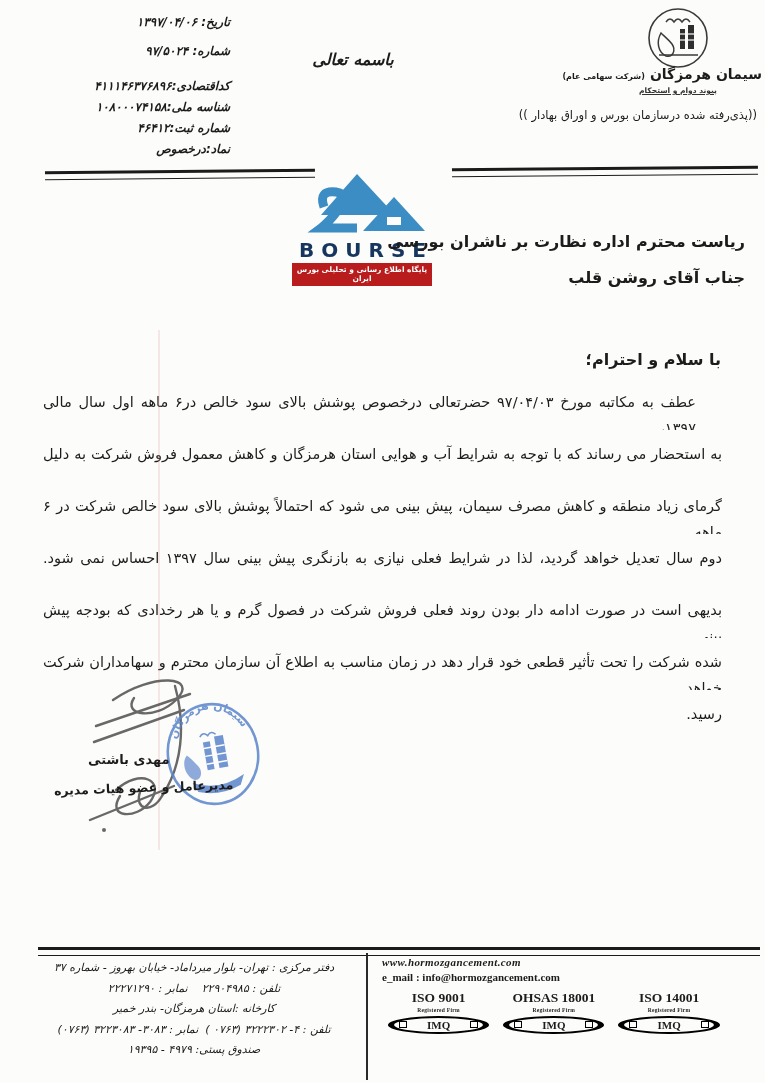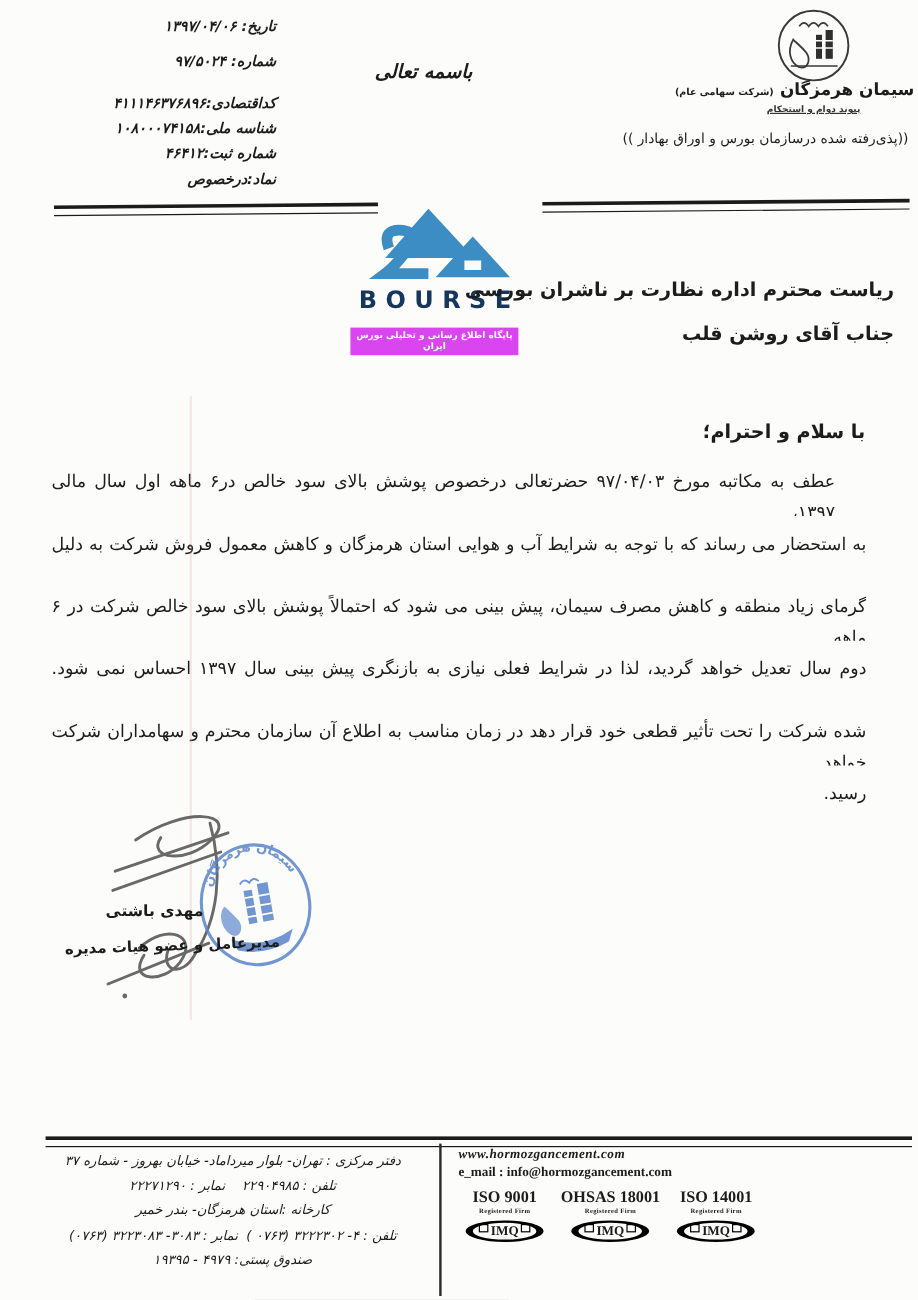--- a/index.html
+++ b/index.html
@@ -27,22 +27,22 @@
   .listed-note { position:absolute; right:8px; top:108px; width:300px; direction:rtl;
                  text-align:right; font-size:11.5px; }
   
   .rule { height:5px; border-top:3px solid #1b1b1b; border-bottom:1px solid #1b1b1b; }
   .rule-left  { position:absolute; left:45px;  top:170px; width:270px; transform:rotate(-0.5deg); }
   .rule-right { position:absolute; left:452px; top:167px; width:306px; transform:rotate(-0.5deg); }
   
   .bourse { position:absolute; left:292px; top:173px; width:140px; text-align:center; }
   .bourse-word { font-size:20px; font-weight:bold; letter-spacing:7px; padding-left:7px;
                  color:#17365e; margin-top:-1px; }
-  .bourse-tag { background:#d946ef; color:#fff; font-size:7.5px; font-weight:bold;
-                direction:rtl; padding:2px 2px 3px; margin-top:11px; }
+  .bourse-tag { background:#b91c1c; color:#fff; font-size:7.5px; font-weight:bold;
+                direction:rtl; padding:2px 2px 3px; margin-top:1px; }
   
   .recipient { position:absolute; right:20px; top:224px; direction:rtl; text-align:right;
                font-weight:bold; font-size:16px; line-height:36px; }
   
   .salutation { position:absolute; right:44px; top:350px; direction:rtl; font-weight:bold; font-size:16px; }
   .body-block { position:absolute; left:43px; top:378px; width:679px; direction:rtl; font-size:14.5px; }
   .bline { height:41px; line-height:26px; text-align:justify; text-align-last:justify; overflow:hidden;margin-top:11px; }
   .bline.indent { padding-right:26px; }
   .bline.end { text-align:right; text-align-last:right; }
   
@@ -58,21 +58,21 @@
   .f-divider { position:absolute; left:366px; top:953px; width:2px; height:127px; background:#2a2a2a; }
   .f-fa { position:absolute; left:28px; top:958px; width:332px; direction:rtl; text-align:center;
           font-style:italic; font-weight:500; font-size:11px; line-height:20.5px; }
   .f-en { position:absolute; left:382px; top:956px; width:340px; font-family:"Liberation Serif", serif; }
   .f-web  { font-size:11px; font-weight:bold; font-style:italic; letter-spacing:.4px; }
   .f-mail { font-size:11px; font-weight:bold; margin-top:3px; }
   .f-certs { display:flex; gap:14px; margin-top:7px; padding-left:6px; }
   .cert { text-align:center; }
   .cert-name { font-weight:bold; font-size:13.5px; font-family:"Liberation Serif", serif; }
   .cert-sub  { font-size:5.5px; font-weight:bold; letter-spacing:.3px; margin:1px 0; }
-  .imq { display:inline-flex; gap:2px; border:2px solid #000;
+  .imq { display:inline-flex; align-items:center; gap:20px; border:2px solid #000;
          border-left-width:6px; border-right-width:6px; border-radius:50%;
          padding:1px 5px; font-weight:900; font-size:11px; }
   .imq .sq { width:6px; height:5px; border:1px solid #000; display:inline-block; }
 </style>
 </head>
 <body>
 
 <div class="page">
 
   <div class="meta">
@@ -122,20 +122,21 @@
     <div>ریاست محترم اداره نظارت بر ناشران بورسی</div>
     <div>جناب آقای روشن قلب</div>
   </div>
 
   <div class="salutation">با سلام و احترام؛</div>
   <div class="body-block">
     <div class="bline indent">عطف به مکاتبه مورخ ۹۷/۰۴/۰۳ حضرتعالی درخصوص پوشش بالای سود خالص در۶ ماهه اول سال مالی ۱۳۹۷،</div>
     <div class="bline">به استحضار می رساند که با توجه به شرایط آب و هوایی استان هرمزگان و کاهش معمول فروش شرکت به دلیل</div>
     <div class="bline">گرمای زیاد منطقه و کاهش مصرف سیمان، پیش بینی می شود که احتمالاً پوشش بالای سود خالص شرکت در ۶ ماهه</div>
     <div class="bline">دوم سال تعدیل خواهد گردید، لذا در شرایط فعلی نیازی به بازنگری پیش بینی سال ۱۳۹۷ احساس نمی شود.</div>
+    <div class="bline">بدیهی است در صورت ادامه دار بودن روند فعلی فروش شرکت در فصول گرم و یا هر رخدادی که بودجه پیش بینی</div>
     <div class="bline">شده شرکت را تحت تأثیر قطعی خود قرار دهد در زمان مناسب به اطلاع آن سازمان محترم و سهامداران شرکت خواهد</div>
     <div class="bline end">رسید.</div>
   </div>
 
   <div class="fold"></div>
 
   <svg class="sig-svg" width="215" height="165" viewBox="0 0 215 165">
     <g fill="none" stroke="#4f4f4f" stroke-width="2.4" stroke-linecap="round" opacity="0.85">
       <path d="M35 32 C75 4 122 8 98 32 C78 52 44 48 56 30"></path>
       <path d="M18 58 L112 26"></path>

